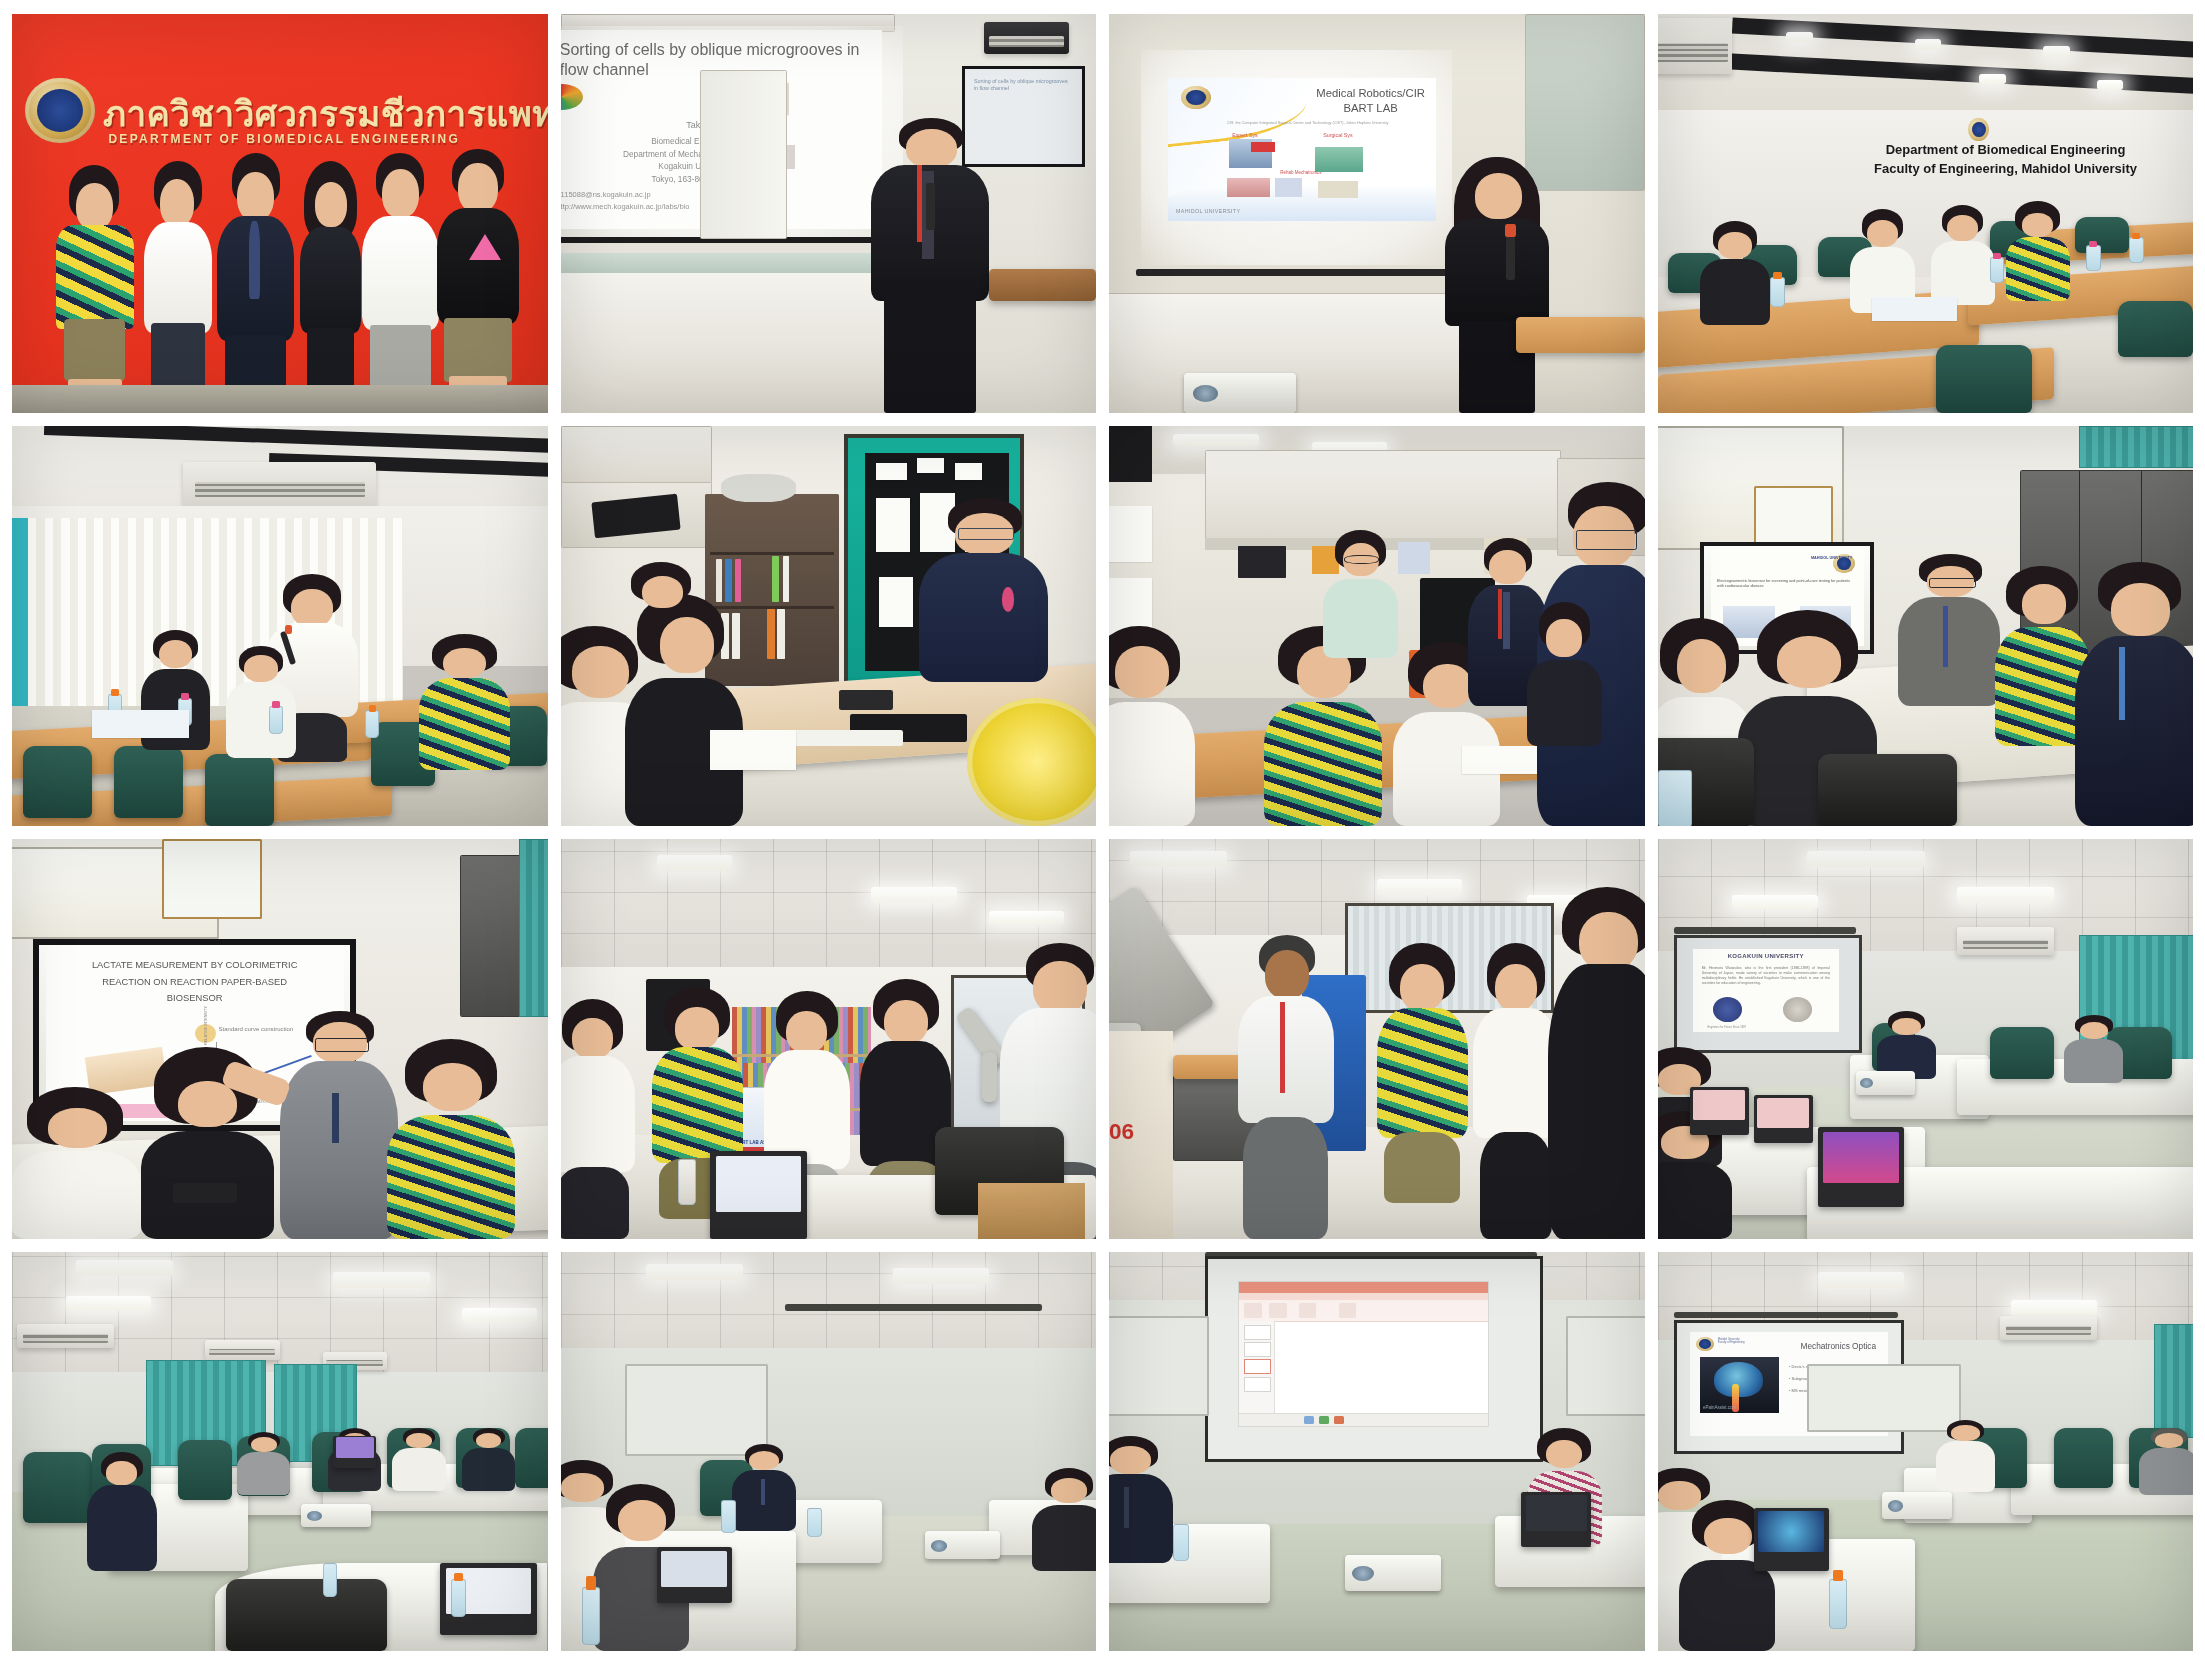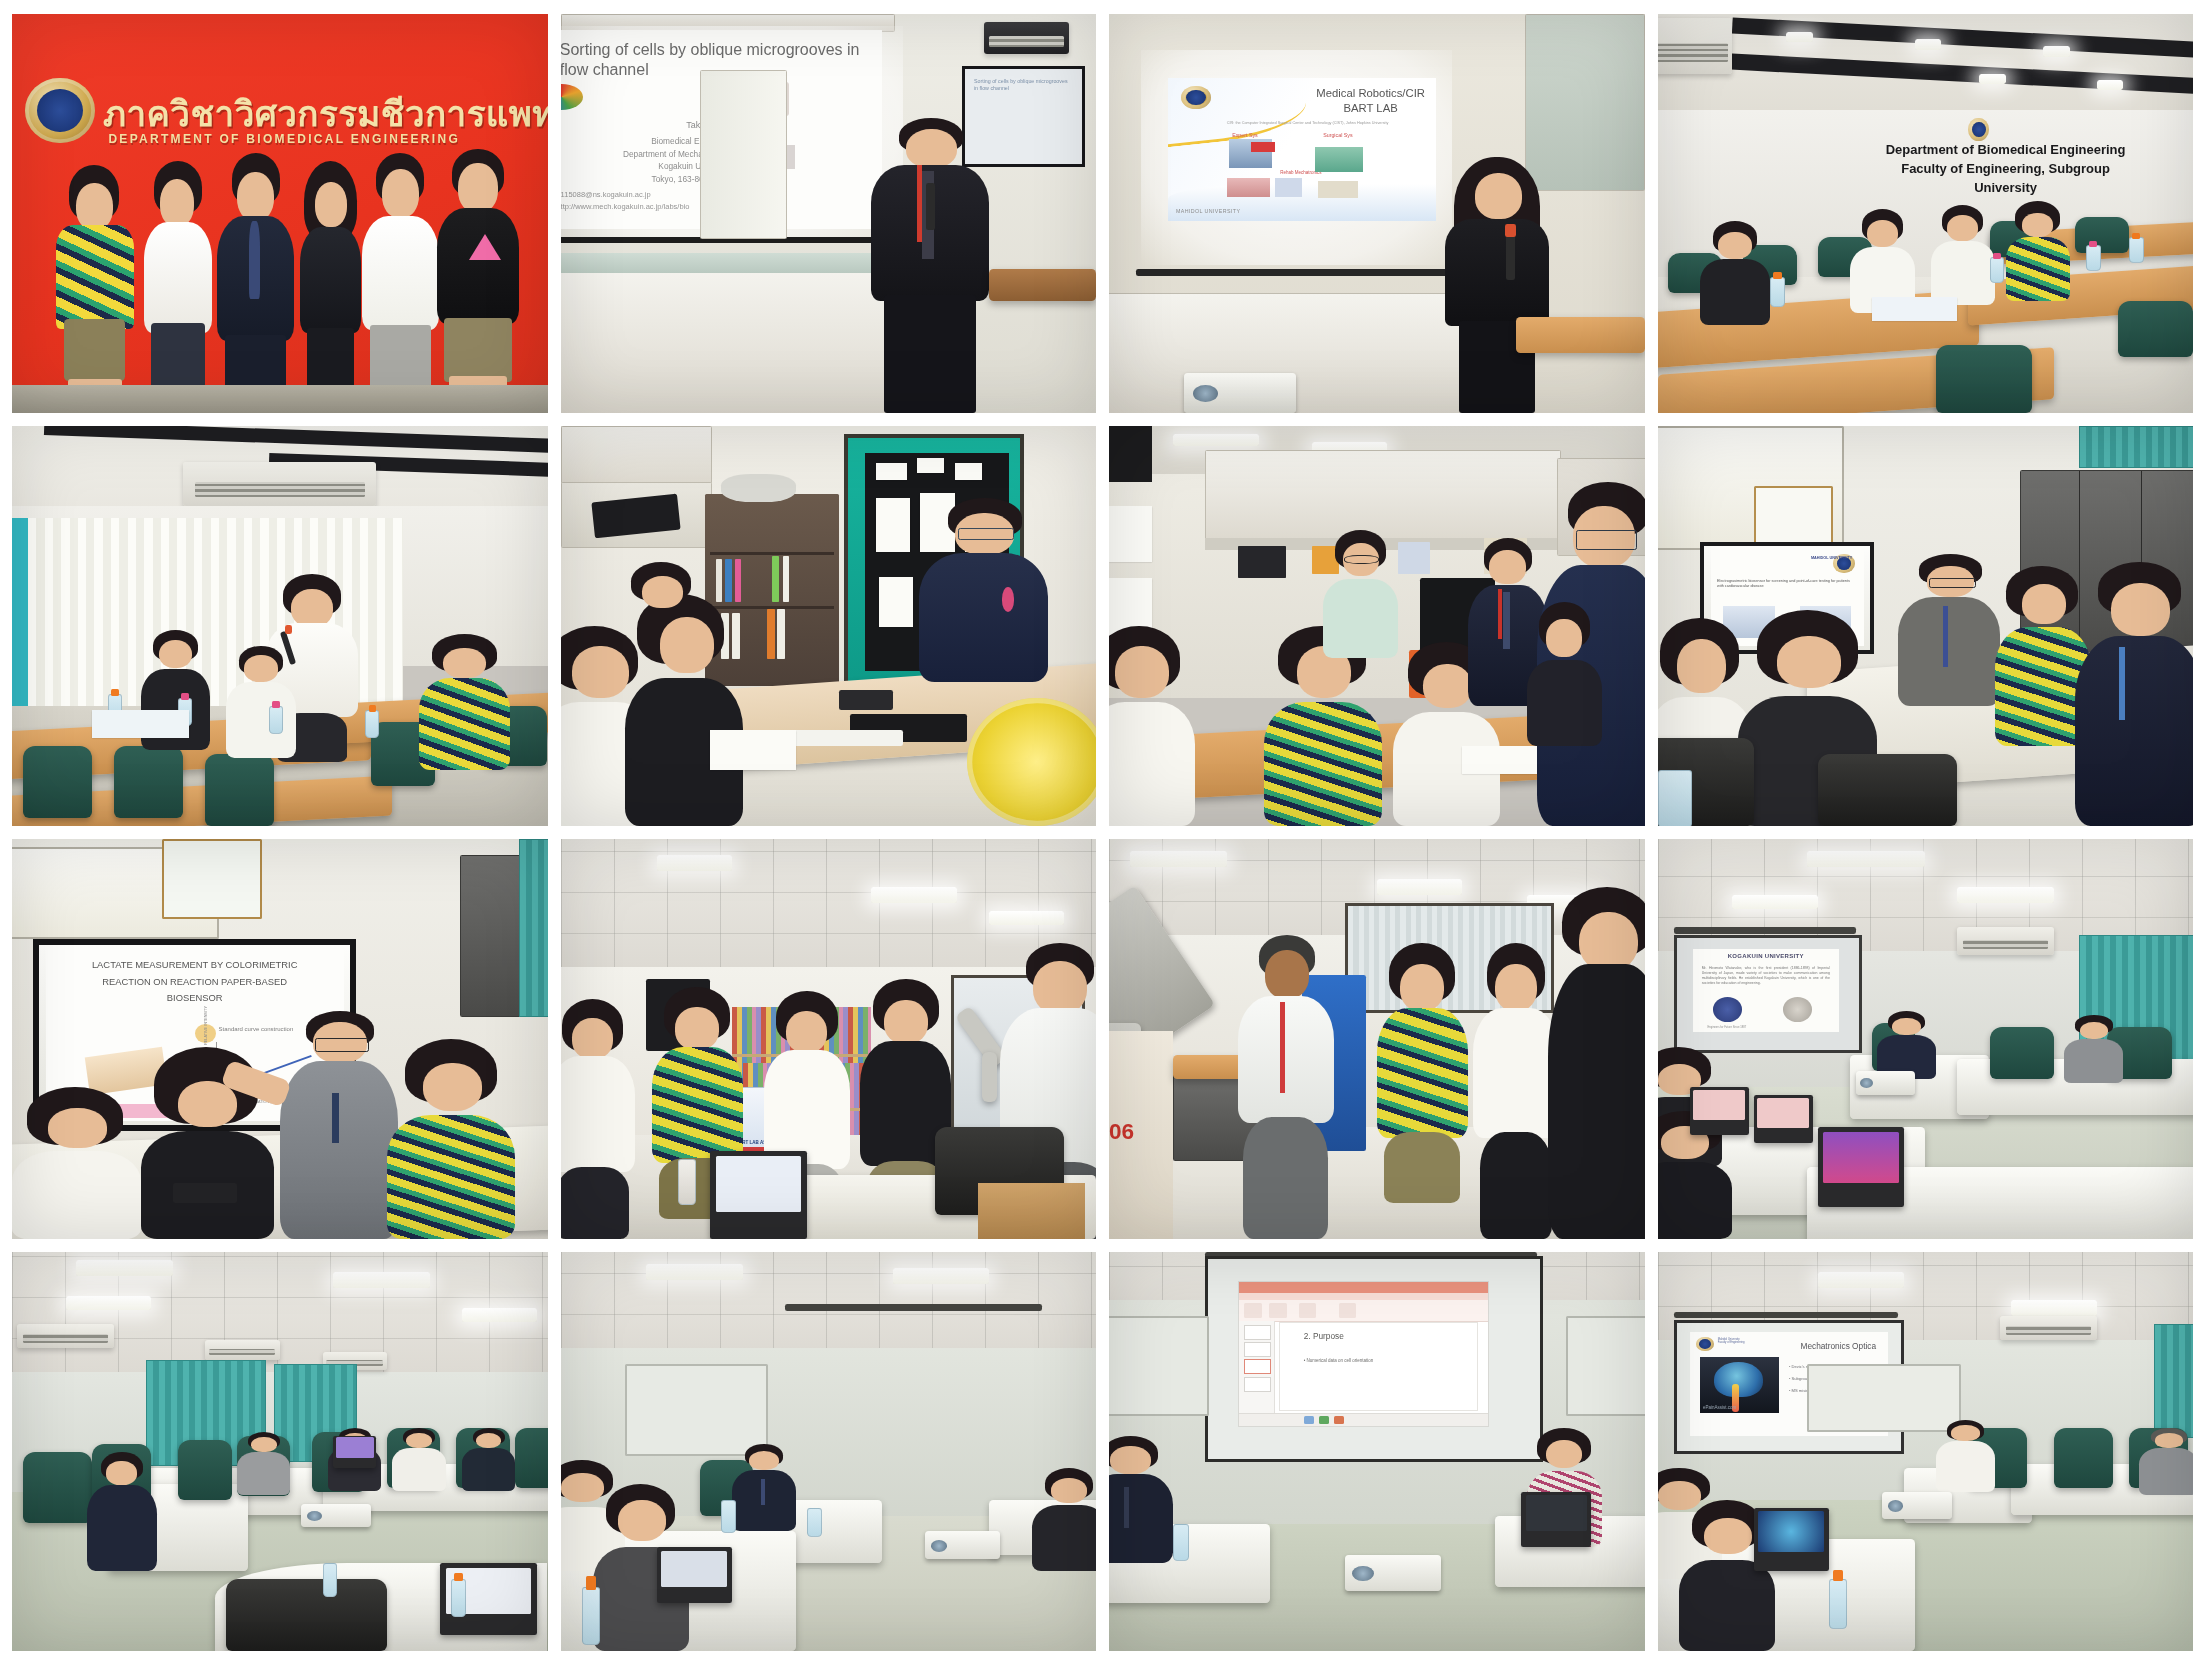--- a/index.html
+++ b/index.html
@@ -249,21 +249,21 @@
       <div class="tube" style="left:24%;top:4.6%;width:5%;height:2.6%;"></div>
       <div class="tube" style="left:48%;top:6.4%;width:5%;height:2.6%;"></div>
       <div class="tube" style="left:72%;top:8.2%;width:5%;height:2.6%;"></div>
       <div class="tube" style="left:60%;top:15%;width:5%;height:2.6%;"></div>
       <div class="tube" style="left:82%;top:16.6%;width:5%;height:2.6%;"></div>
       <div class="ac" style="left:-1%;top:1%;width:15%;height:14%;"></div>
       <div class="wall" style="top:24%;height:46%;"></div>
       <div class="seal" style="left:58%;top:26%;width:4%;height:6%;"></div>
       <div style="position:absolute;left:40%;right:10%;top:32%;text-align:center;color:#19191b;font-weight:bold;line-height:1.45;">
         <div style="font-size:13px;">Department of Biomedical Engineering</div>
-        <div style="font-size:13px;">Faculty of Engineering, Subgroup University</div>
+        <div style="font-size:13px;">Faculty of Engineering, Mahidol University</div>
       </div>
       <div class="floor" style="top:66%;height:34%;background:linear-gradient(#eae8e1,#d6d3c9);"></div>
 
       <div class="table wood" style="left:-2%;top:72%;width:62%;height:14%;transform:skewY(-4deg);"></div>
       <div class="table wood" style="left:58%;top:65%;width:46%;height:11%;transform:skewY(-4deg);"></div>
       <div class="table wood" style="left:62%;top:53.5%;width:42%;height:8%;transform:skewY(-3deg);"></div>
       <div class="table wood" style="left:0;top:87%;width:74%;height:13%;transform:skewY(-4deg);"></div>
       <div class="chair" style="left:2%;top:60%;width:10%;height:10%;"></div>
       <div class="chair" style="left:16%;top:58%;width:10%;height:10%;"></div>
       <div class="chair" style="left:30%;top:56%;width:10%;height:10%;"></div>
@@ -883,24 +883,20 @@
           <div style="position:absolute;left:0;right:0;top:13%;height:14%;background:#fbf2ef;border-bottom:0.8px solid #e7d6d0;"></div>
           <div style="position:absolute;left:2%;top:15%;width:7%;height:10%;background:#f0e1dc;border-radius:1.5px;"></div>
           <div style="position:absolute;left:12%;top:15%;width:7%;height:10%;background:#f0e1dc;border-radius:1.5px;"></div>
           <div style="position:absolute;left:24%;top:15%;width:7%;height:10%;background:#f0e1dc;border-radius:1.5px;"></div>
           <div style="position:absolute;left:40%;top:15%;width:7%;height:10%;background:#f0e1dc;border-radius:1.5px;"></div>
           <div style="position:absolute;left:0;top:27%;width:14%;bottom:8%;background:#f7f6f4;border-right:0.8px solid #e2e0dc;"></div>
           <div style="position:absolute;left:2%;top:30%;width:10%;height:9%;background:#ffffff;border:0.8px solid #d6d4d0;"></div>
           <div style="position:absolute;left:2%;top:42%;width:10%;height:9%;background:#ffffff;border:0.8px solid #d6d4d0;"></div>
           <div style="position:absolute;left:2%;top:54%;width:10%;height:9%;background:#ffffff;border:0.8px solid #e08878;"></div>
           <div style="position:absolute;left:2%;top:66%;width:10%;height:9%;background:#ffffff;border:0.8px solid #d6d4d0;"></div>
-          <div style="position:absolute;left:16%;top:28%;right:4%;bottom:10%;background:#ffffff;border:0.8px solid #e6e4e0;">
-            <div style="position:absolute;left:12%;top:9%;font-size:8.3px;color:#5a5a58;">2. Purpose</div>
-            <div style="position:absolute;left:12%;top:40%;font-size:4.5px;color:#6f6f6d;">• <span>Numerical data on cell orientation</span></div>
-          </div>
           <div style="position:absolute;left:0;right:0;bottom:0;height:8%;background:#f1efec;border-top:0.8px solid #dedcd8;"></div>
           <div style="position:absolute;left:26%;bottom:1.4%;width:4%;height:5%;background:#7fa9d8;border-radius:1.5px;"></div>
           <div style="position:absolute;left:32%;bottom:1.4%;width:4%;height:5%;background:#5fa85f;border-radius:1.5px;"></div>
           <div style="position:absolute;left:38%;bottom:1.4%;width:4%;height:5%;background:#d8744f;border-radius:1.5px;"></div>
         </div>
       </div>
       <div class="board" style="left:-2%;top:16%;width:20%;height:24%;background:#e6e9e3;border-color:#b4b7af;"></div>
       <div class="board" style="right:-2%;top:16%;width:16%;height:24%;background:#e6e9e3;border-color:#b4b7af;"></div>
       <div class="floor" style="top:68%;height:32%;background:linear-gradient(#cdd3c2,#b9bfae);"></div>
       <div class="table" style="left:-6%;top:68%;width:36%;height:20%;"></div>

